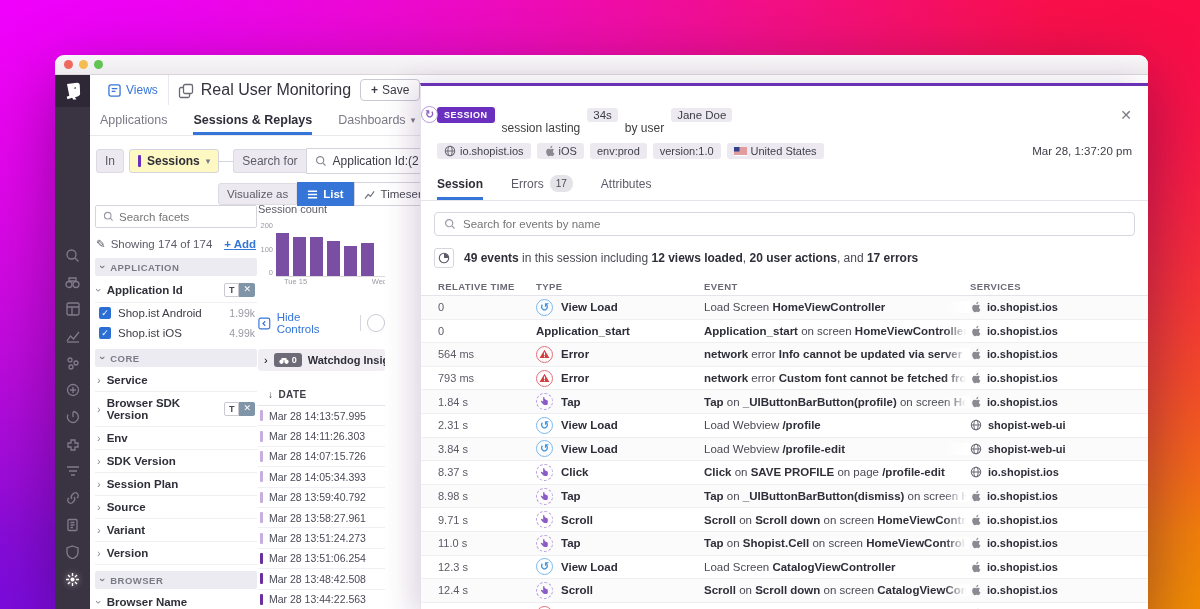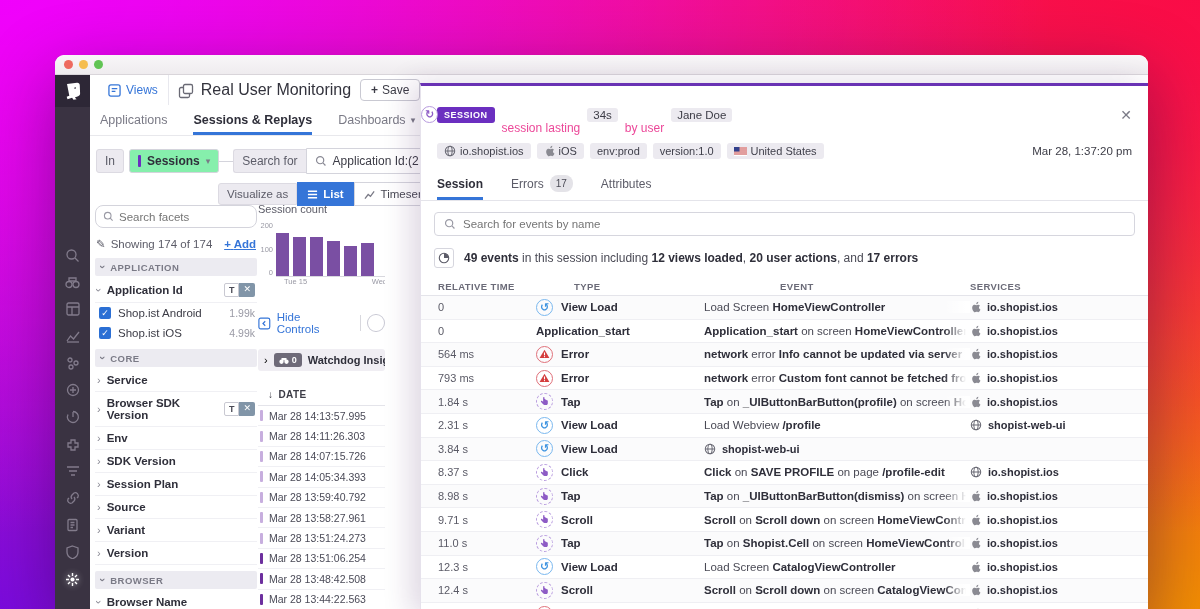--- a/index.html
+++ b/index.html
@@ -32,32 +32,32 @@
   .page-title{display:flex;align-items:flex-end;gap:7px;font-size:16px;color:#33333d;font-weight:400;}
   .save-btn{display:flex;align-items:center;gap:4px;border:1px solid #c9c9d2;border-radius:4px;padding:3px 10px;font-size:12px;color:#3c3c46;cursor:pointer;background:#fff;}
   .save-btn .pl{font-weight:bold;}
   .tabs{height:31px;display:flex;align-items:flex-end;gap:26px;padding:0 10px;border-bottom:1px solid #e8e8ec;}
   .tab{font-size:12.5px;color:#7a7a86;padding-bottom:8px;cursor:pointer;display:flex;gap:5px;align-items:center;}
   .tab.active{color:#2f2f3a;font-weight:bold;border-bottom:3px solid #3575d8;padding-bottom:5px;}
   .caret{font-size:9px;color:#7a7a86;}
   
   .qbar{display:flex;align-items:center;margin:12px 0 0 6px;gap:0;height:26px;}
   .qbox{font-size:12px;color:#5c5c68;background:#eceaf0;border:1px solid #dcdae2;border-radius:3px;padding:4px 8px;}
-  .scope{display:flex;align-items:center;gap:6px;border:1px solid #d4d4dc;background:#86efac;border-radius:3px;padding:4px 8px;margin-left:5px;font-size:12px;color:#2f2f3a;font-weight:bold;cursor:pointer;}
+  .scope{display:flex;align-items:center;gap:6px;border:1px solid #d4d4dc;background:#fef9c3;border-radius:3px;padding:4px 8px;margin-left:5px;font-size:12px;color:#2f2f3a;font-weight:bold;cursor:pointer;}
   .scope .pbar{width:3px;height:12px;background:#6b2fc0;border-radius:1px;display:inline-block;}
   .connector{width:14px;height:1px;background:#d4d4dc;}
   .sfor{border-radius:3px 0 0 3px;border-right:0;}
   .qsearch{display:flex;align-items:center;gap:6px;border:1px solid #d4d4dc;background:#fff;border-radius:0 3px 3px 0;padding:4px 8px;font-size:12px;color:#3c3c46;width:230px;height:26px;}
   .vrow{display:flex;align-items:center;margin:8px 0 0 128px;height:24px;}
   .vlabel{font-size:11.5px;color:#5c5c68;background:#eceaf0;border:1px solid #dcdae2;border-radius:3px 0 0 3px;padding:4px 8px;}
   .vbtn{display:flex;align-items:center;gap:5px;font-size:11.5px;padding:4px 9px;border:1px solid #d4d4dc;background:#fff;color:#4a4a55;cursor:pointer;height:24px;}
   .vbtn.active{background:#3575d8;border-color:#3575d8;color:#fff;font-weight:bold;}
   
   .facets{position:absolute;left:5px;top:130px;width:162px;bottom:0;overflow:hidden;font-size:11.5px;}
-  .fsearch{display:flex;align-items:center;gap:5px;border:1px solid #d4d4dc;border-radius:8px;padding:3px 7px;color:#9a9aa5;height:23px;}
+  .fsearch{display:flex;align-items:center;gap:5px;border:1px solid #d4d4dc;border-radius:2px;padding:3px 7px;color:#9a9aa5;height:23px;}
   .fsearch input{border:0;outline:0;width:110px;font-size:11.5px;font-family:inherit;color:#3c3c46;}
   .showrow{display:flex;align-items:center;gap:5px;margin:9px 1px 7px;color:#5c5c68;}
   .showrow .addl{margin-left:auto;color:#3575d8;font-weight:bold;cursor:pointer;text-decoration:underline;}
   .fgroup-h{background:#ecebf1;border-radius:2px;color:#7a7a86;font-size:9.5px;font-weight:bold;letter-spacing:.5px;padding:3px 6px;display:flex;gap:5px;align-items:center;margin:6px 0 2px;cursor:pointer;}
   .fitem{display:flex;align-items:center;gap:6px;padding:5px 2px;border-bottom:1px solid #f0f0f4;color:#2f2f3a;font-weight:bold;cursor:pointer;}
   .fitem .chev{color:#8a8a95;font-weight:normal;}
   .fctl{margin-left:auto;display:flex;}
   .fctl .t{border:1px solid #c9c9d2;border-radius:2px 0 0 2px;background:#fff;font-size:9px;padding:1px 4px;color:#4a4a55;}
   .fctl .x{border-radius:0 2px 2px 0;background:#8195a8;font-size:9px;padding:1px 4px;color:#fff;}
   .fval{display:flex;align-items:center;gap:7px;padding:4px 2px 4px 4px;color:#3c3c46;}
@@ -84,39 +84,39 @@
   .wdog .wlabel{font-size:11px;font-weight:bold;color:#2f2f3a;white-space:nowrap;}
   .datehdr{display:flex;align-items:center;gap:5px;font-size:10px;font-weight:bold;color:#3c3c46;letter-spacing:.4px;border-bottom:1px solid #e4e4ea;padding:8px 0 5px 10px;margin-top:10px;cursor:pointer;}
   .daterow{display:flex;align-items:center;gap:6px;height:20.4px;border-bottom:1px solid #f0f0f4;font-size:10.5px;color:#4a4a57;padding-left:2px;white-space:nowrap;cursor:pointer;}
   .dbar{width:3px;height:11px;border-radius:1px;flex:0 0 3px;}
   .dbar.light{background:#c7aede;} .dbar.dark{background:#6d2f9e;}
   
   .panel{position:absolute;left:330px;top:8px;right:0;bottom:0;background:#fff;border-top:3px solid #6932b4;box-shadow:-10px 0 26px rgba(60,20,90,.16);z-index:5;border-left:1px solid #e6e2ec;}
   .p-head{padding:9px 16px 0;}
   .p-row1{display:flex;align-items:center;gap:7px;}
   .sess-badge{background:#6b2fc0;color:#fff;font-size:9px;font-weight:bold;letter-spacing:.5px;border-radius:3px;padding:3px 7px;}
-  .p-row1 .txt{font-size:12px;color:#ec4899;margin-top:26px;}
+  .p-row1 .txt{font-size:12px;color:#404040;margin-top:26px;}
   .pill{background:#eceaf0;border-radius:3px;padding:1px 6px;font-size:11.5px;color:#3c3c46;}
   .close{margin-left:auto;color:#7a7a86;font-size:14px;cursor:pointer;}
   .p-row2{display:flex;align-items:center;gap:6px;margin-top:8px;}
   .chip{display:flex;align-items:center;gap:4px;background:#eceaf0;border-radius:3px;padding:2px 7px;font-size:11px;color:#3f3f4a;cursor:pointer;}
   .tstamp{margin-left:auto;font-size:11.5px;color:#3c3c46;}
   .p-tabs{display:flex;gap:28px;padding:0 16px;margin-top:10px;border-bottom:1px solid #e4e4ea;}
   .p-tab{font-size:12px;color:#5c5c68;padding:6px 0 8px;display:flex;align-items:center;gap:6px;cursor:pointer;}
   .p-tab.active{color:#2f2f3a;font-weight:bold;border-bottom:3px solid #3575d8;padding-bottom:5px;}
   .numpill{background:#e4e3e8;border-radius:8px;font-size:10px;color:#4a4a55;padding:3px 6px;}
   .evsearch{margin:11px 13px 0;display:flex;align-items:center;gap:7px;border:1px solid #d6d6de;border-radius:4px;padding:4px 9px;height:24px;color:#9a9aa5;}
   .evsearch input{border:0;outline:0;flex:1;font-size:11.5px;font-family:inherit;color:#3c3c46;}
   .evsum{display:flex;align-items:center;gap:10px;margin:12px 13px 0;}
   .sumicon{width:20px;height:20px;border:1px solid #d6d6de;border-radius:3px;display:flex;align-items:center;justify-content:center;}
   .evsum .stext{font-size:12px;color:#4a4a55;}
   .evsum .stext b{color:#2f2f3a;}
   .etable{margin-top:10px;}
   .erow,.ehead{display:grid;grid-template-columns:98px 168px 1fr 168px;align-items:center;padding-left:17px;padding-right:10px;}
-  .ehead{height:18px;font-size:9.5px;font-weight:bold;color:#6b6b78;letter-spacing:.4px;border-bottom:1px solid #e4e4ea;gap:38px;}
+  .ehead{height:18px;font-size:9.5px;font-weight:bold;color:#6b6b78;letter-spacing:.4px;border-bottom:1px solid #e4e4ea;}
   .erow{height:23.6px;border-bottom:1px solid #efeff3;font-size:11.5px;cursor:pointer;}
   .erow:nth-child(odd){background:#fbfbfc;}
   .c-time{color:#5a5a66;font-size:11px;}
   .c-type{display:flex;align-items:center;gap:8px;font-weight:bold;color:#2e2e3a;}
   .ticon{width:17px;height:17px;border-radius:50%;display:flex;align-items:center;justify-content:center;font-size:11px;flex:0 0 17px;}
   .ticon.view{border:1px solid #7ab8ef;color:#3d93e0;}
   .ticon.app{border:1px solid #b79ade;color:#8d5bc5;}
   .ticon.error{border:1px solid #e0707a;}
   .ticon.action{border:1px dashed #b79ade;}
   .c-ev{position:relative;overflow:hidden;white-space:nowrap;color:#4a4a55;padding-right:20px;}
@@ -662,20 +662,21 @@
                   </span>
                   <b>shopist-web-ui</b>
                 </div>
               </div>
               <div class="erow">
                 <div class="c-time">3.84 s</div>
                 <div class="c-type">
                   <span class="ticon view">↺</span>
                   <b>View Load</b>
                 </div>
+                <div class="c-ev"><span>Load Webview </span><b>/profile-edit</b><span class="fade"></span></div>
                 <div class="c-svc">
                   <span>
                     <svg width="12" height="12" viewBox="0 0 14 14">
                       <circle cx="7" cy="7" r="5.5" fill="none" stroke="#6a6a75" stroke-width="1.2"></circle>
                       <ellipse cx="7" cy="7" rx="2.5" ry="5.5" fill="none" stroke="#6a6a75" stroke-width="1.2"></ellipse>
                       <path d="M1.5 7h11" stroke="#6a6a75" stroke-width="1.2"></path>
                     </svg>
                   </span>
                   <b>shopist-web-ui</b>
                 </div>

